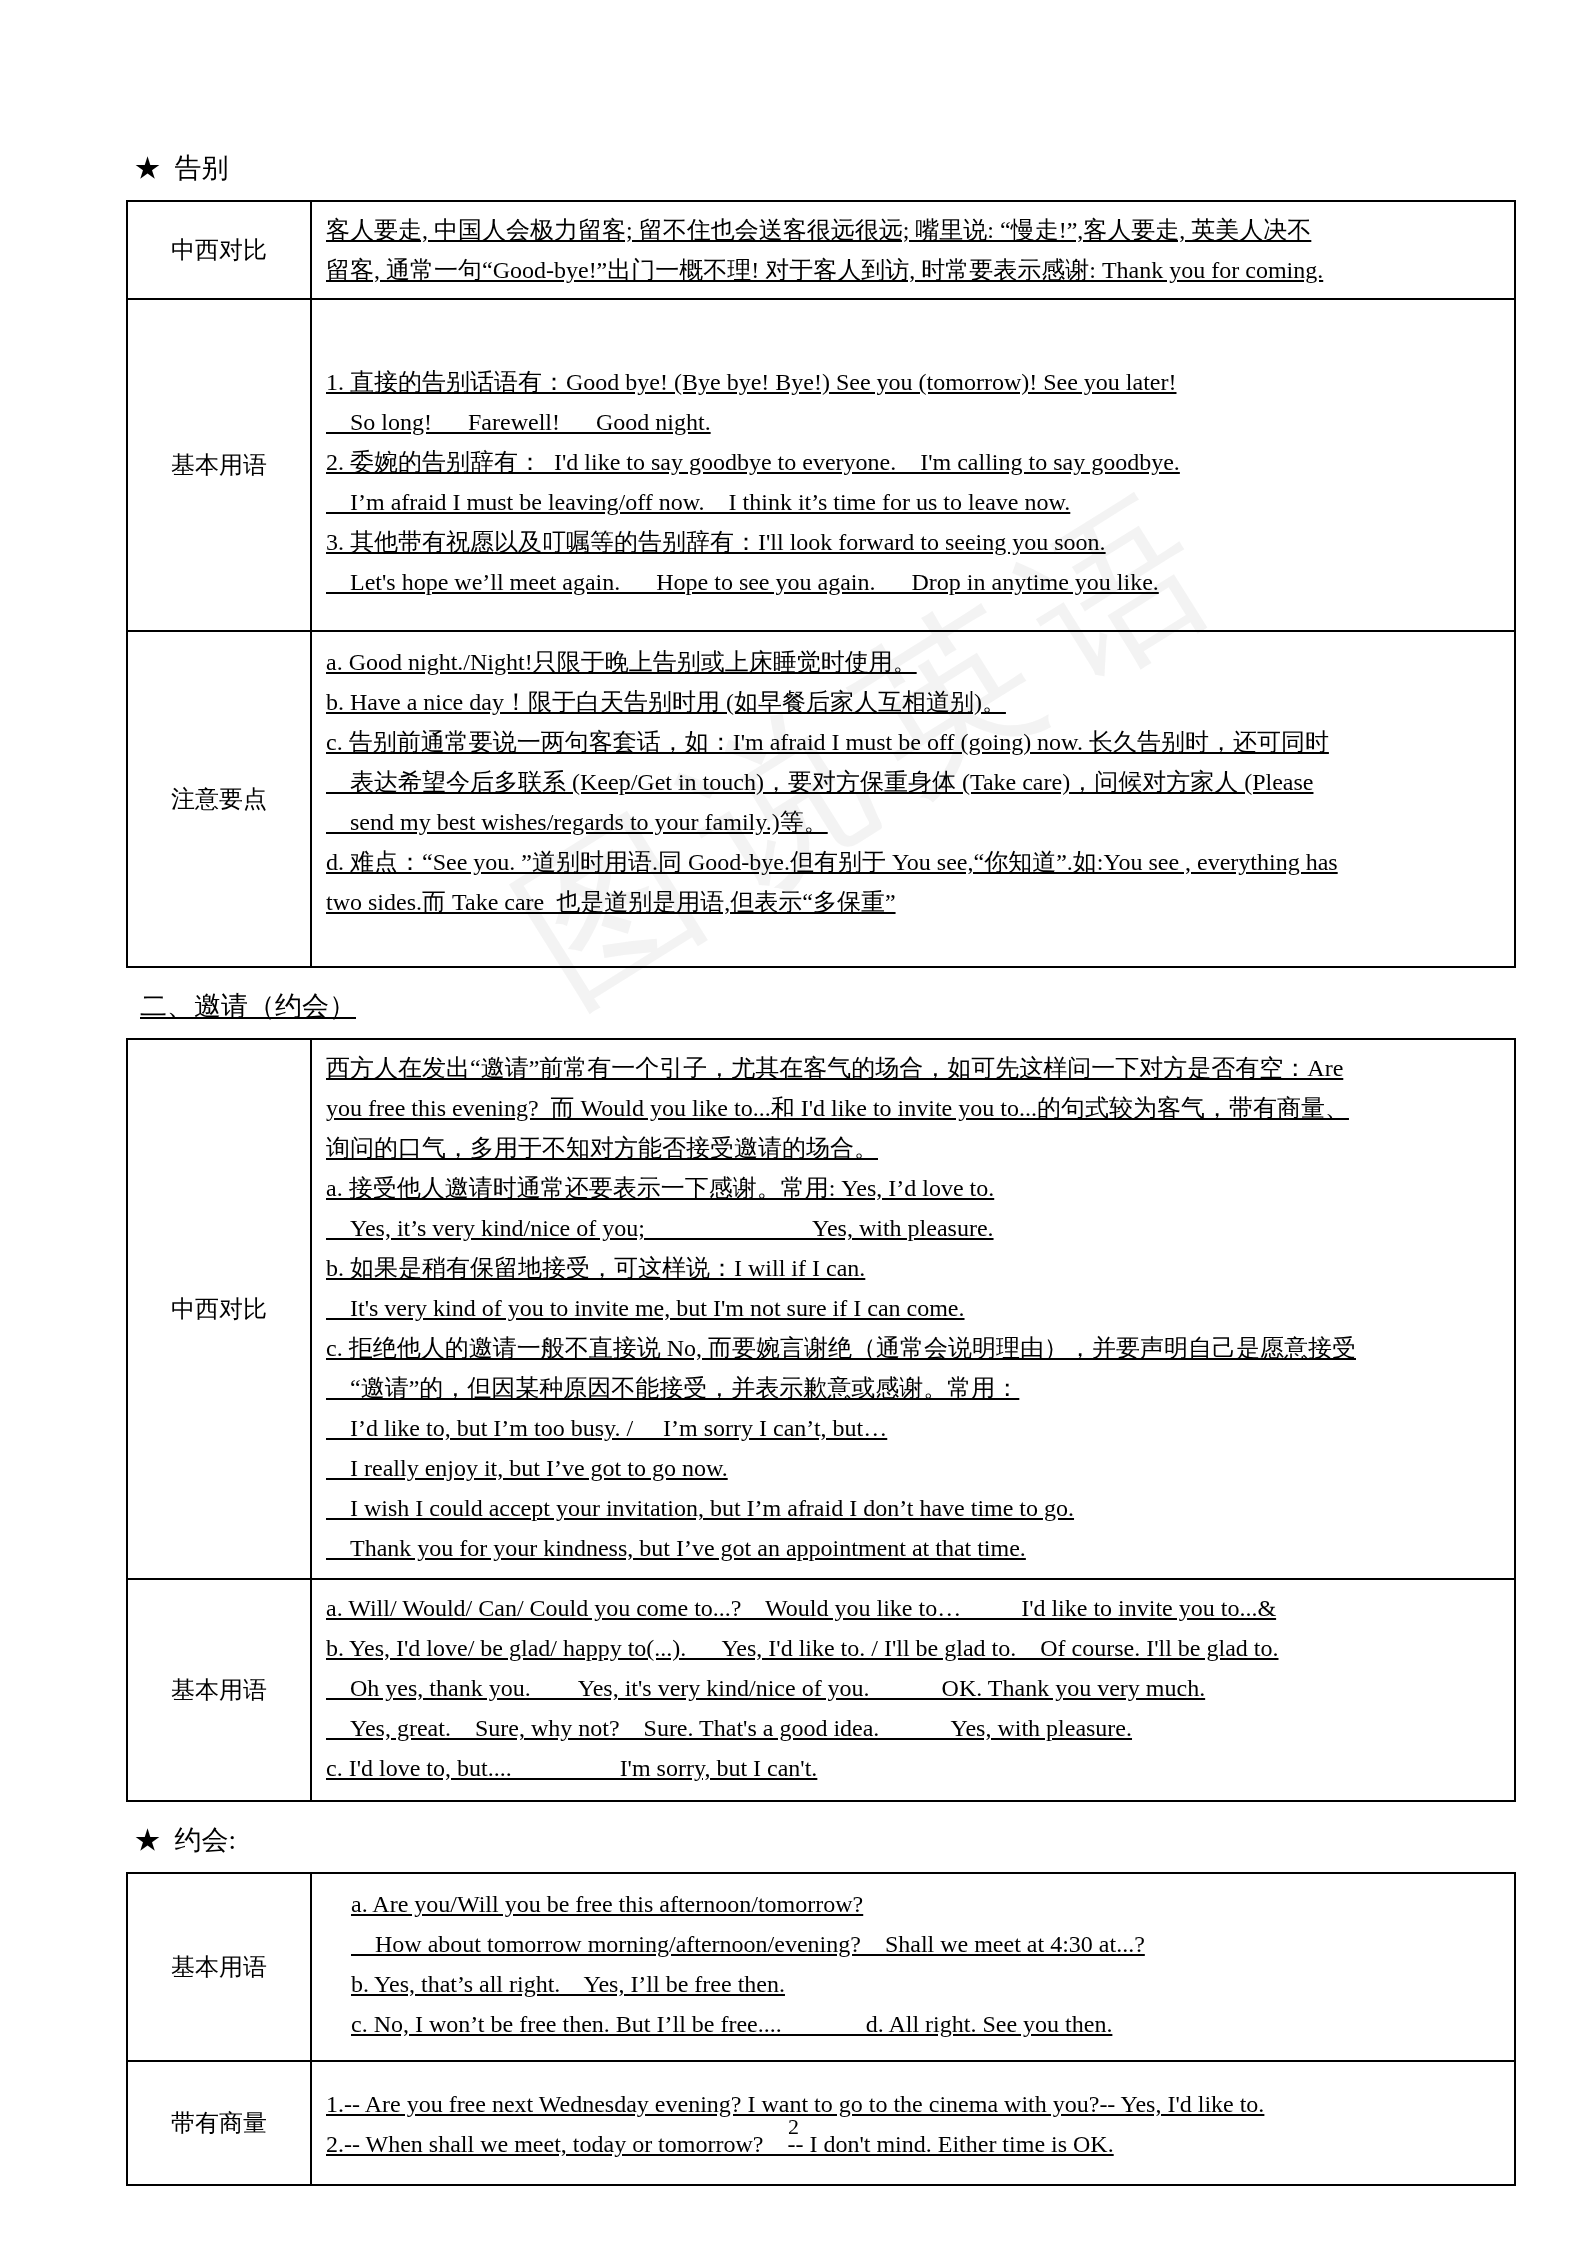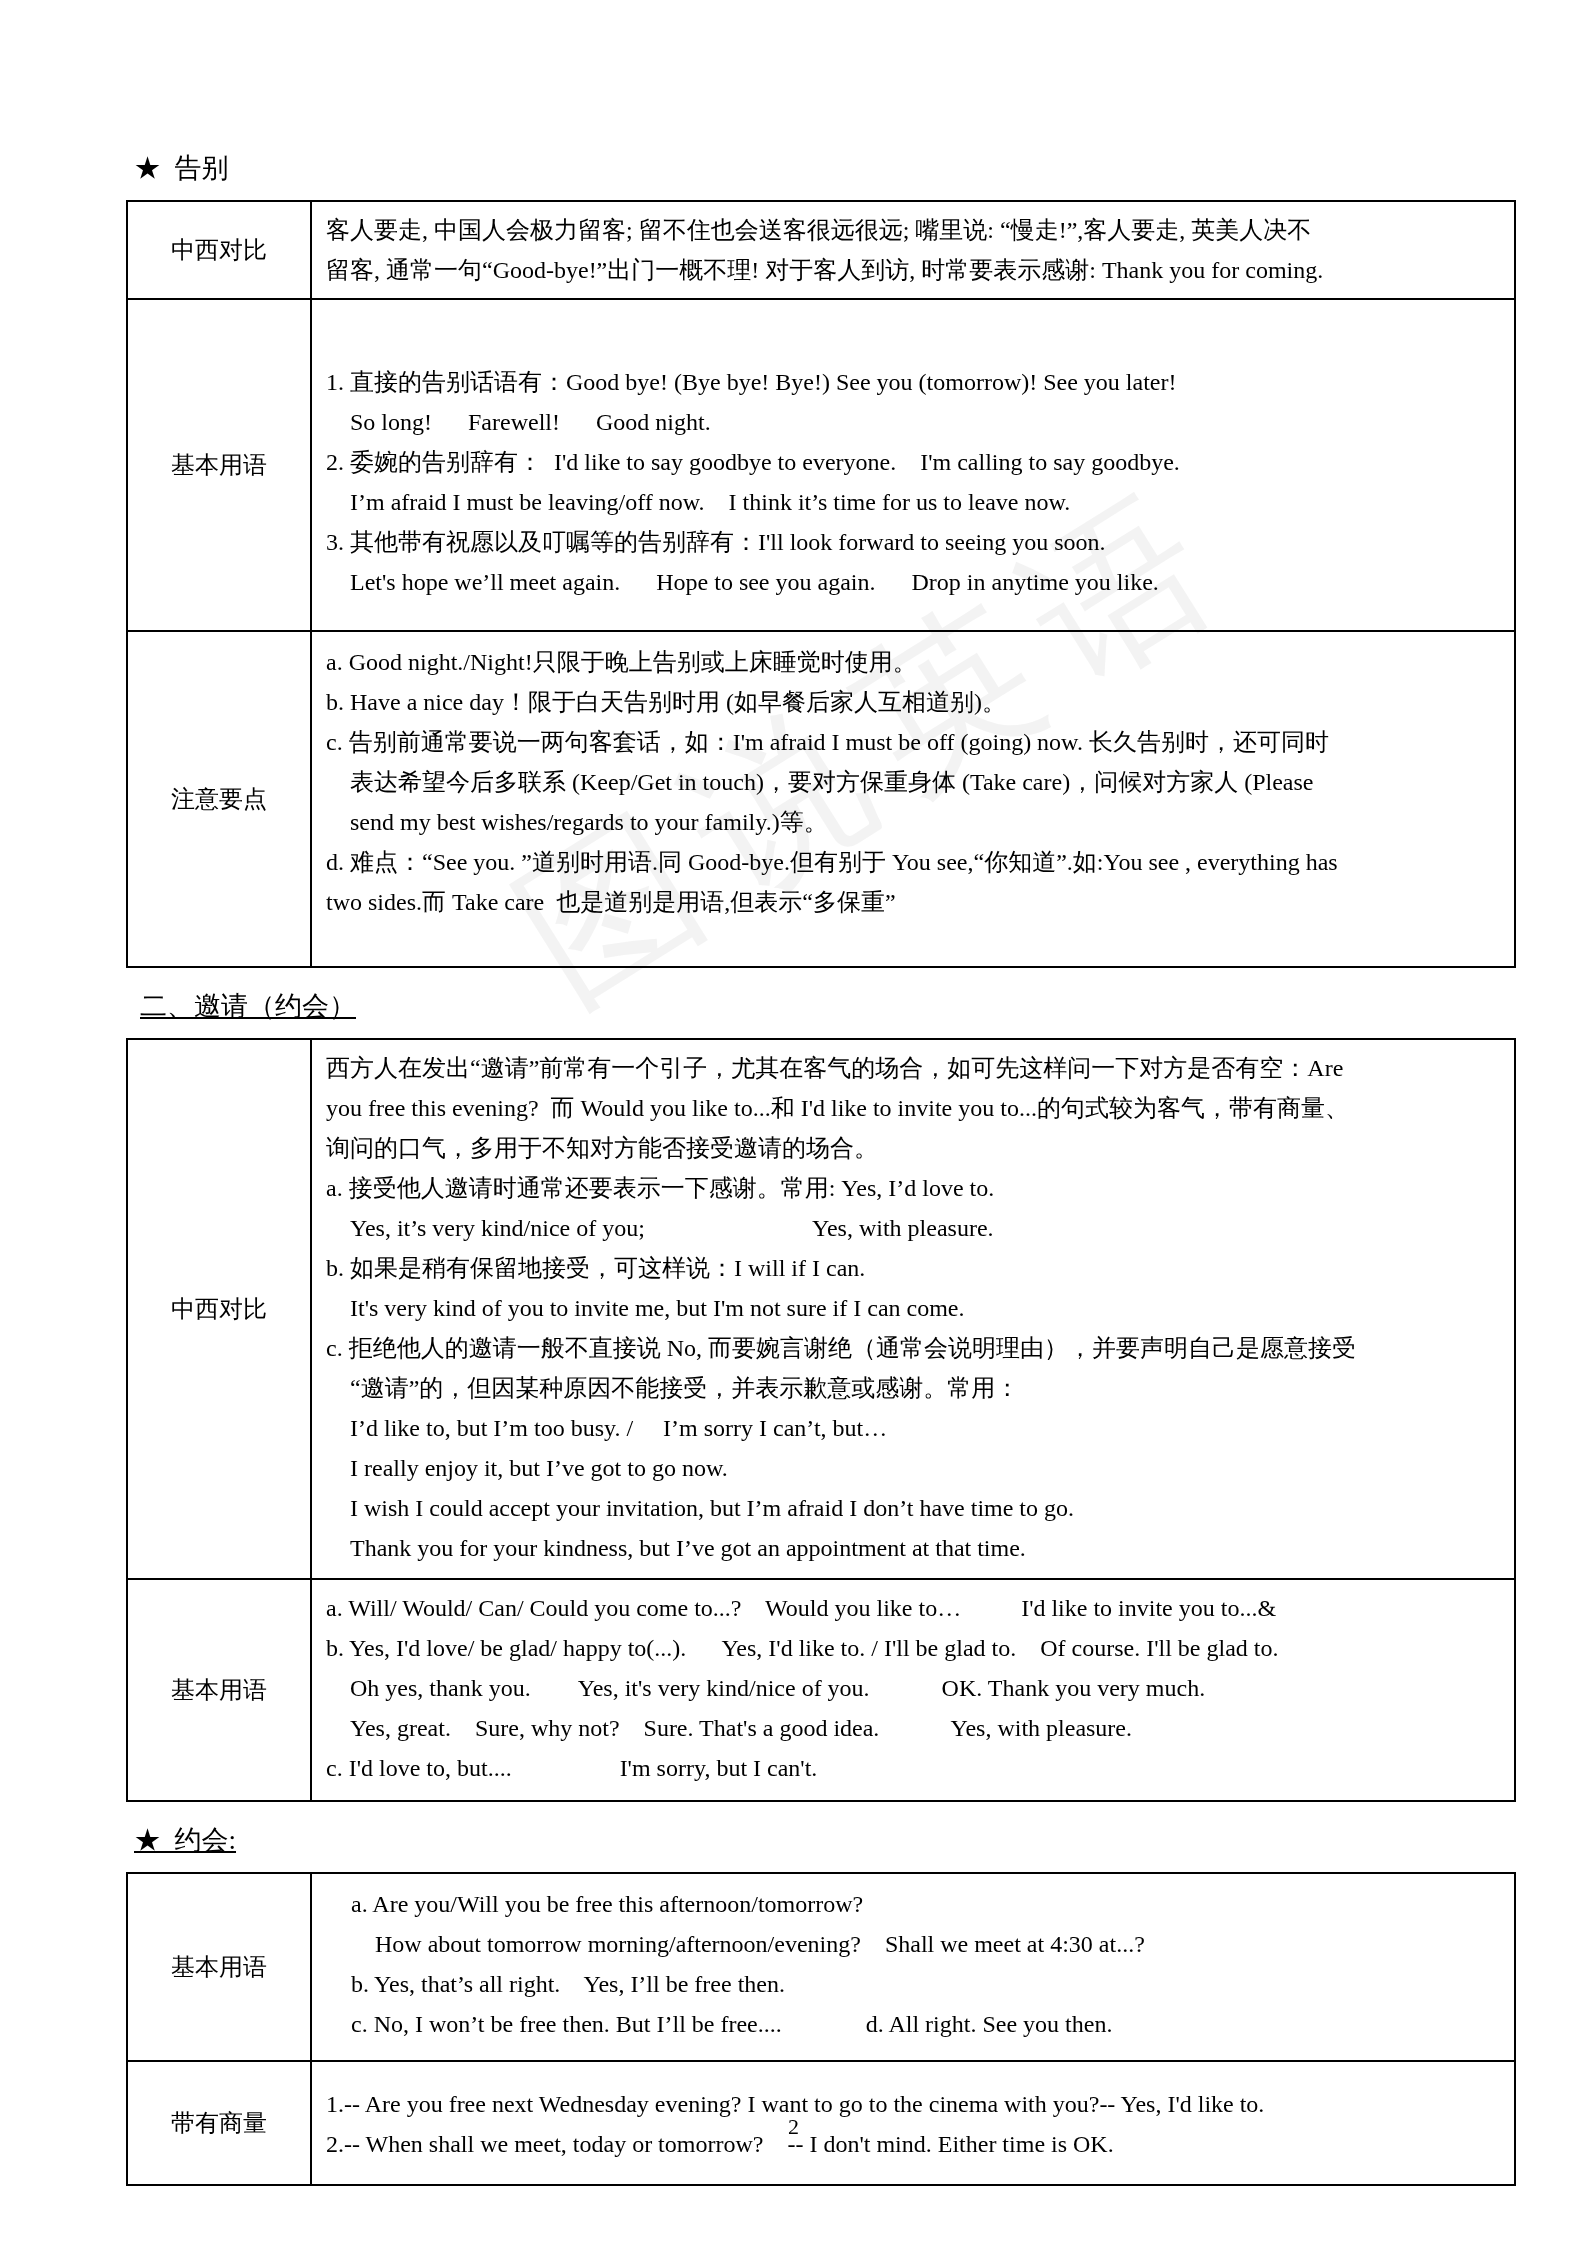--- a/index.html
+++ b/index.html
@@ -8,35 +8,36 @@
     font-family:"Liberation Serif","DejaVu Serif",serif;
     color:#000;
   }
   .page{position:relative;width:1587px;height:2245px;}
   .content{position:absolute;left:78px;top:148px;width:1108px;padding-left:48px;}
   .sec-heading{
     font-size:27px;line-height:40px;margin:0 0 12px 8px;
     white-space:pre-wrap;
   }
   .sec-heading.indent2{margin-left:14px;text-decoration:underline;}
-  .sec-heading.indent3{text-decoration:underline;}
+  .sec-heading.indent3{}
   .doc-table{
     width:1386px;border:2px solid #000;margin-bottom:18px;
   }
   .doc-row{display:flex;align-items:stretch;}
   .doc-row + .doc-row{border-top:2px solid #000;}
   .cell-label{
     width:182px;flex:0 0 182px;border-right:2px solid #000;
     display:flex;align-items:center;justify-content:center;
     font-size:24px;
   }
   .cell-content{
     flex:1 1 auto;font-size:24px;line-height:40px;
     padding:8px 8px 10px 14px;white-space:pre-wrap;
     word-break:break-word;
+    text-decoration:underline;
   }
   .pad-t1r1{padding:8px 8px 8px 14px;}
   .pad-t1r2{padding:62px 8px 28px 14px;}
   .pad-t1r3{padding:10px 8px 44px 14px;border-radius:8px;}
   .pad-t2r1{padding:8px 8px 10px 14px;}
   .pad-t2r2{padding:8px 8px 12px 14px;}
   .pad-t3r1{padding:10px 8px 16px 14px;margin-left:25px;}
   .pad-t3r2{padding:22px 8px 20px 14px;}
   .page-number{
     position:absolute;left:0;right:0;bottom:105px;

